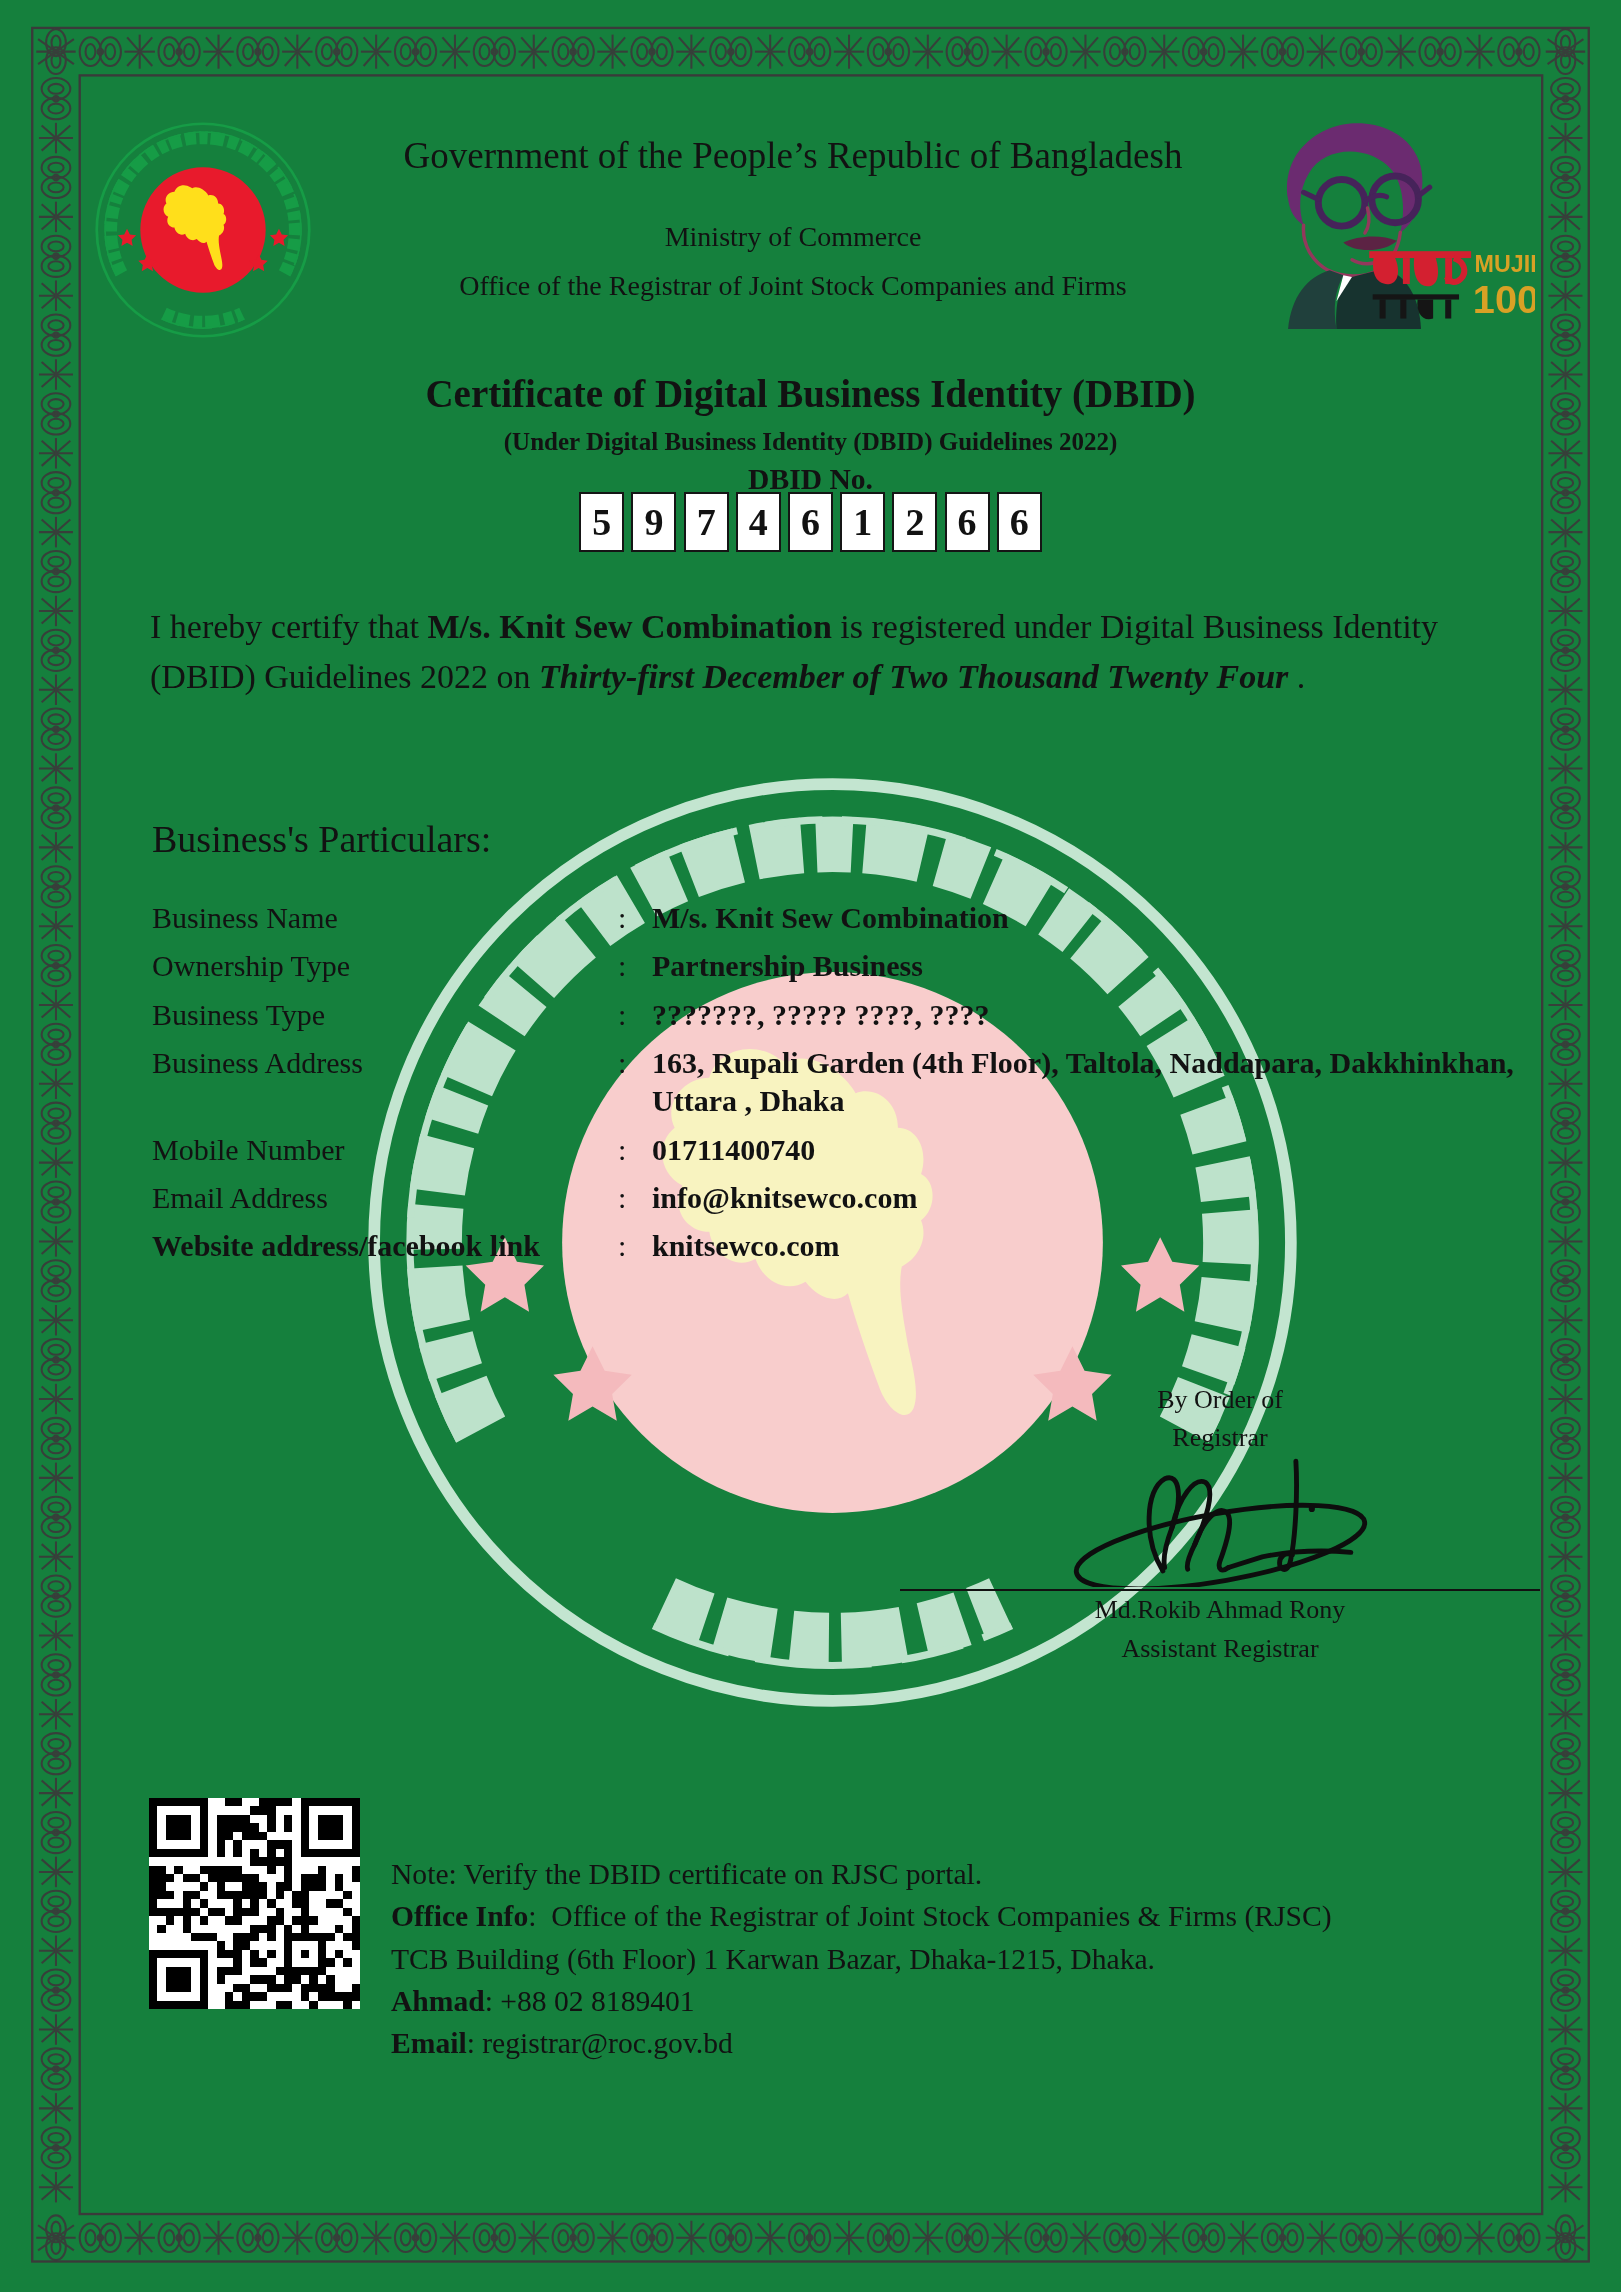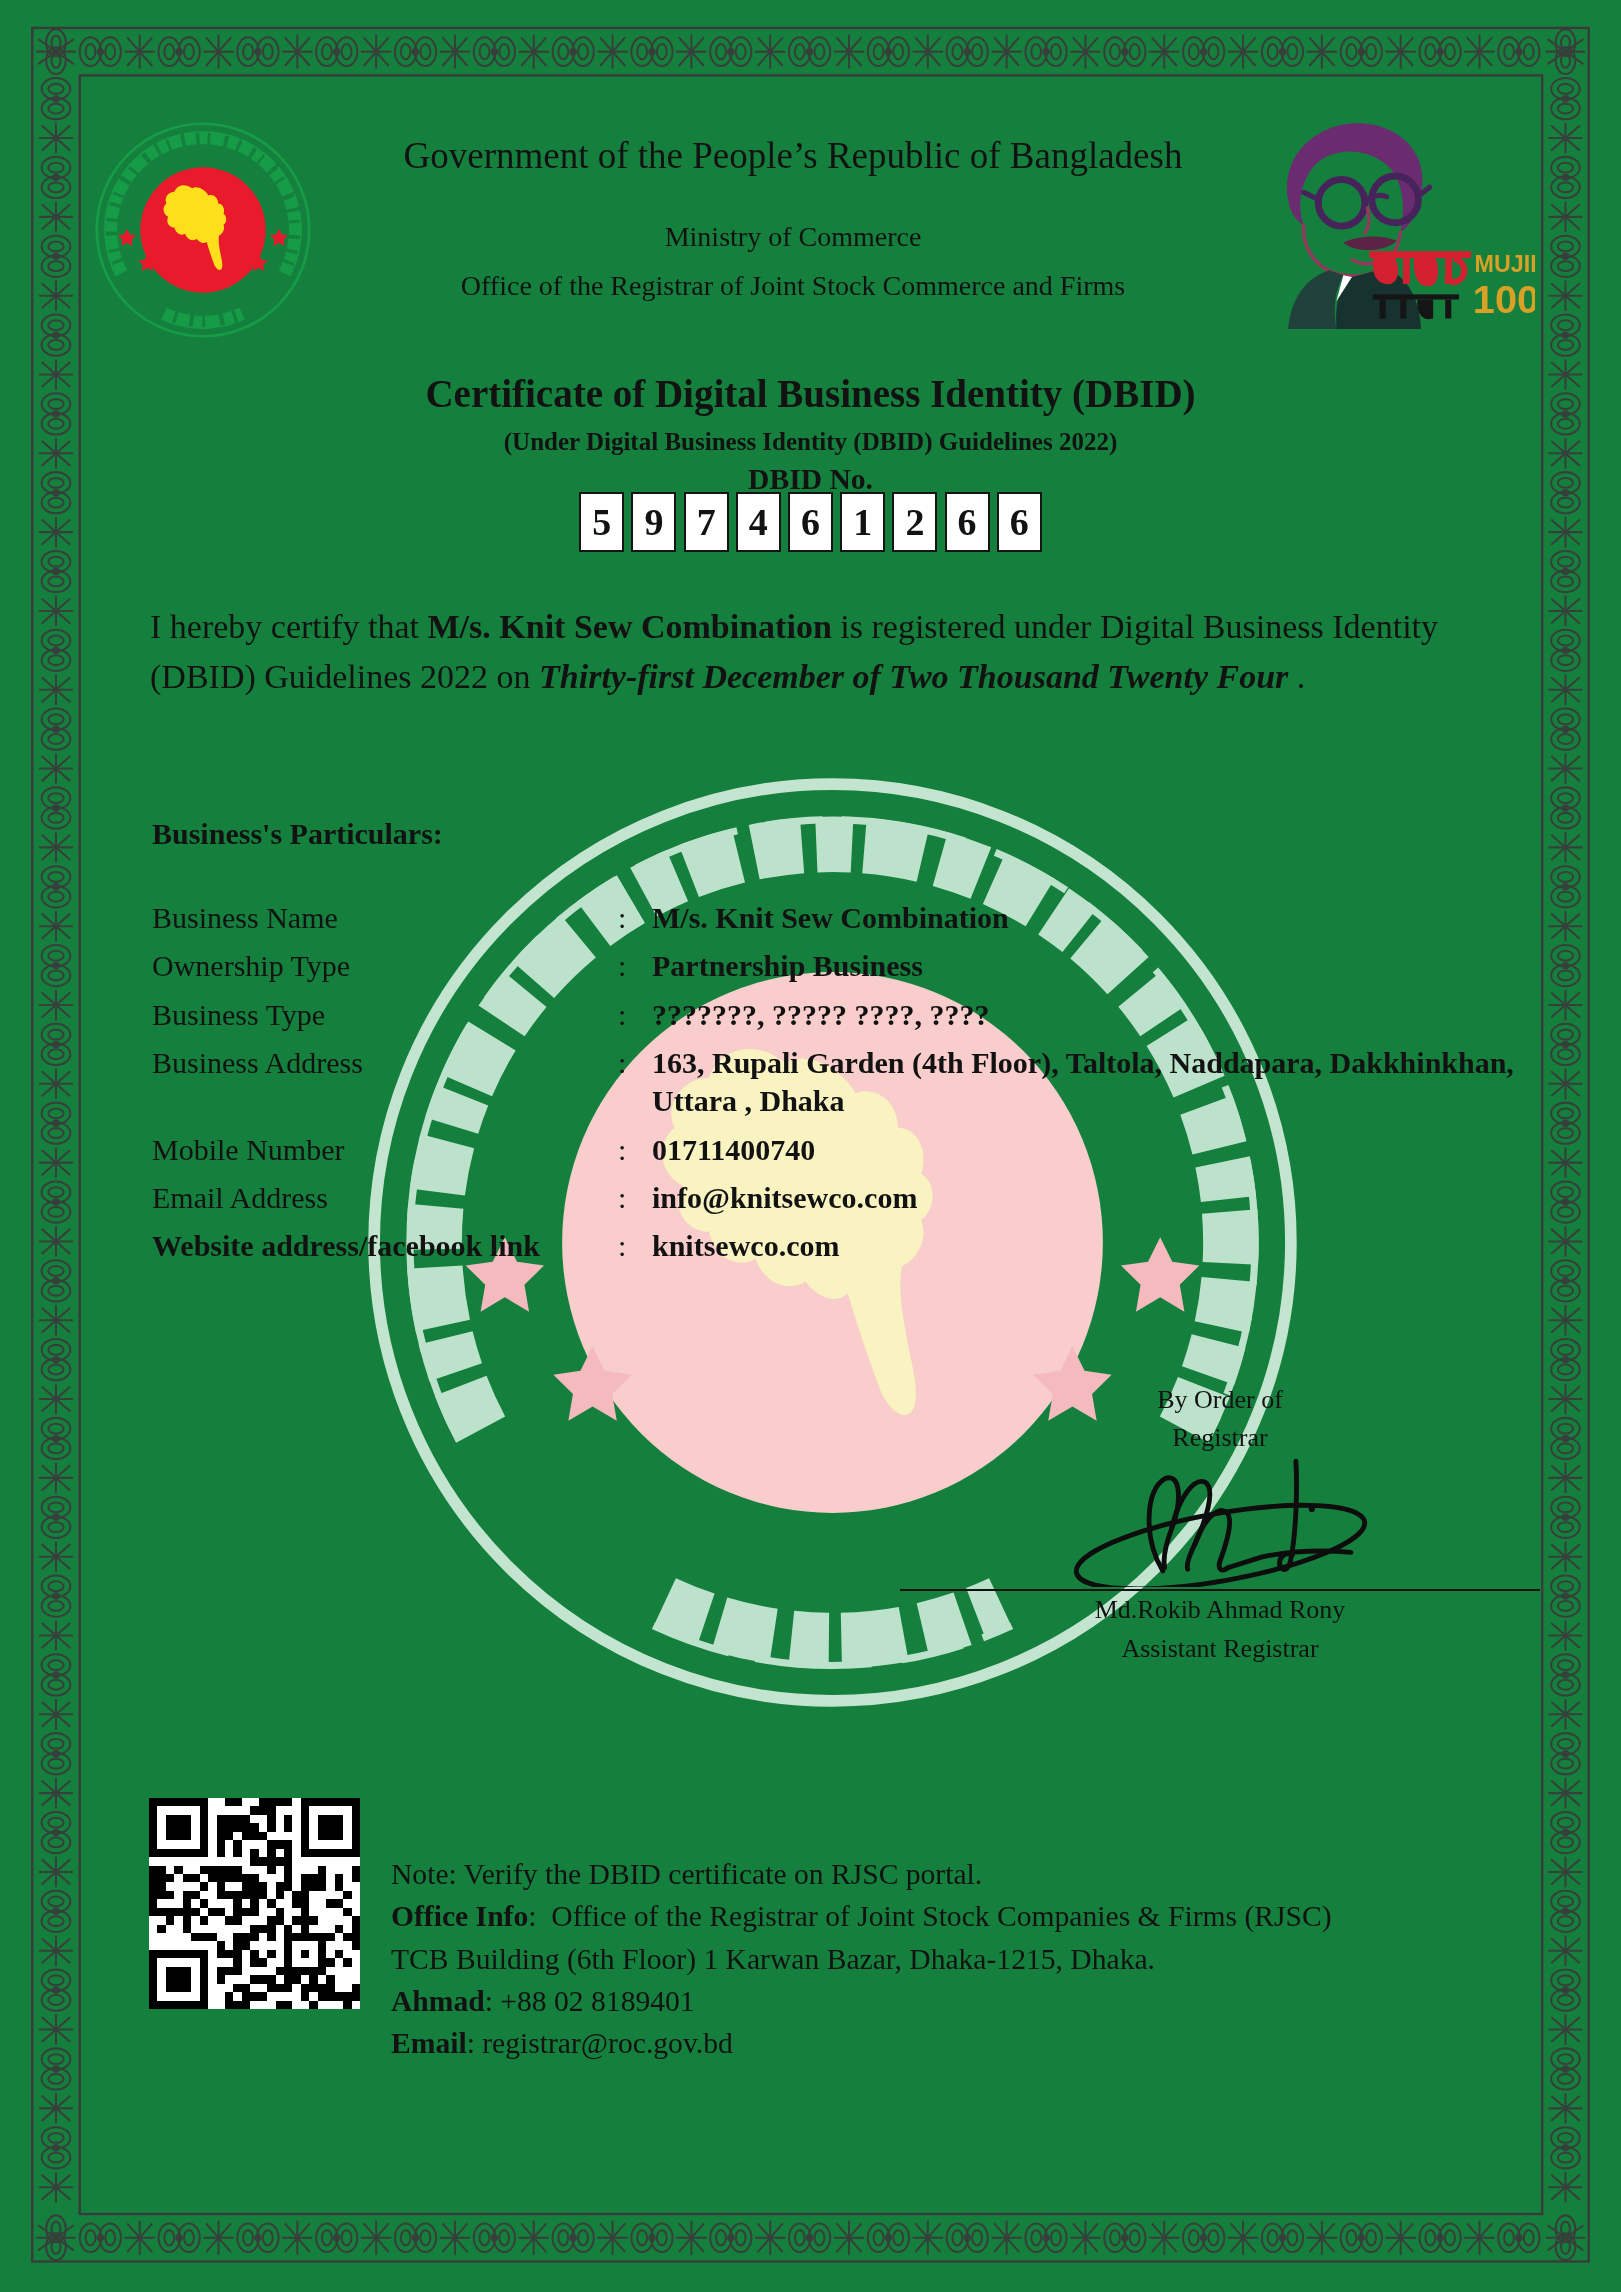--- a/index.html
+++ b/index.html
@@ -16,21 +16,21 @@
   .hdr-off{top:270px;font-size:28px;}
   .title{left:0;top:371px;width:1621px;text-align:center;font-weight:bold;font-size:39px;}
   .subtitle{left:0;top:428px;width:1621px;text-align:center;font-weight:bold;font-size:25px;}
   .dbid-label{left:0;top:463px;width:1621px;text-align:center;font-weight:bold;font-size:29.6px;}
   .dbid-row{left:0;top:492px;width:1621px;display:flex;justify-content:center;gap:7.2px;}
   .dbid-box{width:41px;height:56px;border:2.7px solid #151515;display:flex;align-items:center;
             justify-content:center;font-size:38px;font-weight:bold;background:#fff;}
   .para{left:150px;top:602px;width:1348px;font-size:34px;line-height:1.48;margin:0;}
   .b{font-weight:bold;}
   .bi{font-weight:bold;font-style:italic;}
-  .ph{left:152px;top:817px;font-size:30px;font-weight:bold;text-align:right;}
+  .ph{left:152px;top:817px;font-size:38px;font-weight:normal;text-align:right;}
   .p-rows{left:152px;top:899px;width:1370px;font-size:30px;}
   .p-row{display:grid;grid-template-columns:466px 34px 1fr;margin-bottom:9.9px;line-height:1.28;}
   .p-val{font-weight:bold;}
   .sign{left:900px;top:1381px;width:640px;text-align:center;font-size:26px;line-height:1.48;}
   .sig-svg{display:block;margin:-3.6px auto 0 auto;width:385px;height:133px;}
   .sig-line{border-top:2.7px solid #111;margin-top:1.8px;}
   .qr{left:149px;top:1798px;width:211px;height:211px;}
   .footer{left:391px;top:1827px;width:1106px;font-size:29.6px;line-height:1.43;margin-top:26px;}
   .fline{white-space:pre-wrap;}
 </style>
@@ -1287,21 +1287,21 @@
       <circle cx="530" cy="530" r="302" fill="#e81a2c"></circle>
       <path d="M72,16 C58,6 40,12 36,26 C22,26 12,40 18,52 C8,60 10,76 22,82 C16,94 24,106 36,106 C38,118 50,126 60,120 C64,132 76,138 86,132 C92,140 102,144 108,138 C112,152 118,170 124,186 C128,198 138,206 142,198 C146,188 140,172 138,158 C136,146 134,134 136,124 C144,120 150,110 146,100 C154,94 154,80 146,76 C150,64 144,52 134,52 C134,38 122,30 112,34 C104,20 86,12 76,18 Z" transform="translate(530,518) scale(2.15) translate(-100,-106)" fill="#ffdf1b"></path>
       <path d="M0,-10 L2.94,-4.05 L9.51,-3.09 L4.76,1.55 L5.88,8.09 L0,4.6 L-5.88,8.09 L-4.76,1.55 L-9.51,-3.09 L-2.94,-4.05 Z" transform="translate(164,570) scale(4.6)" fill="#e81a2c"></path>
       <path d="M0,-10 L2.94,-4.05 L9.51,-3.09 L4.76,1.55 L5.88,8.09 L0,4.6 L-5.88,8.09 L-4.76,1.55 L-9.51,-3.09 L-2.94,-4.05 Z" transform="translate(262,692) scale(4.6)" fill="#e81a2c"></path>
       <path d="M0,-10 L2.94,-4.05 L9.51,-3.09 L4.76,1.55 L5.88,8.09 L0,4.6 L-5.88,8.09 L-4.76,1.55 L-9.51,-3.09 L-2.94,-4.05 Z" transform="translate(896,570) scale(4.6)" fill="#e81a2c"></path>
       <path d="M0,-10 L2.94,-4.05 L9.51,-3.09 L4.76,1.55 L5.88,8.09 L0,4.6 L-5.88,8.09 L-4.76,1.55 L-9.51,-3.09 L-2.94,-4.05 Z" transform="translate(798,692) scale(4.6)" fill="#e81a2c"></path>
     </svg>
 
   <div class="abs hdr hdr-gov">Government of the People’s Republic of Bangladesh</div>
   <div class="abs hdr hdr-min">Ministry of Commerce</div>
-  <div class="abs hdr hdr-off">Office of the Registrar of Joint Stock Commerce and Firms</div>
+  <div class="abs hdr hdr-off">Office of the Registrar of Joint Stock Companies and Firms</div>
 
   <svg class="abs mujib" viewBox="0 0 344 258">
     <g stroke-linecap="round" fill="none">
       <path d="M58,108 C48,46 108,10 158,22 C200,32 220,64 212,104 C208,126 198,140 188,146 C194,122 192,92 178,74 C152,44 100,46 82,78 C70,98 70,120 76,138 C66,132 60,122 58,108 Z" fill="#6b2b70" stroke="none"></path>
       <path d="M76,138 C74,160 86,180 104,190 C122,199 146,199 162,190 C176,182 186,166 188,146" stroke="#93385c" stroke-width="4"></path>
       <circle cx="120" cy="112" r="27" stroke="#46235a" stroke-width="8"></circle>
       <circle cx="182" cy="108" r="27" stroke="#46235a" stroke-width="8"></circle>
       <path d="M147,110 C156,103 166,102 172,105" stroke="#46235a" stroke-width="6"></path>
       <path d="M93,108 L76,100" stroke="#46235a" stroke-width="6"></path>
       <path d="M209,104 L222,94" stroke="#46235a" stroke-width="6"></path>

